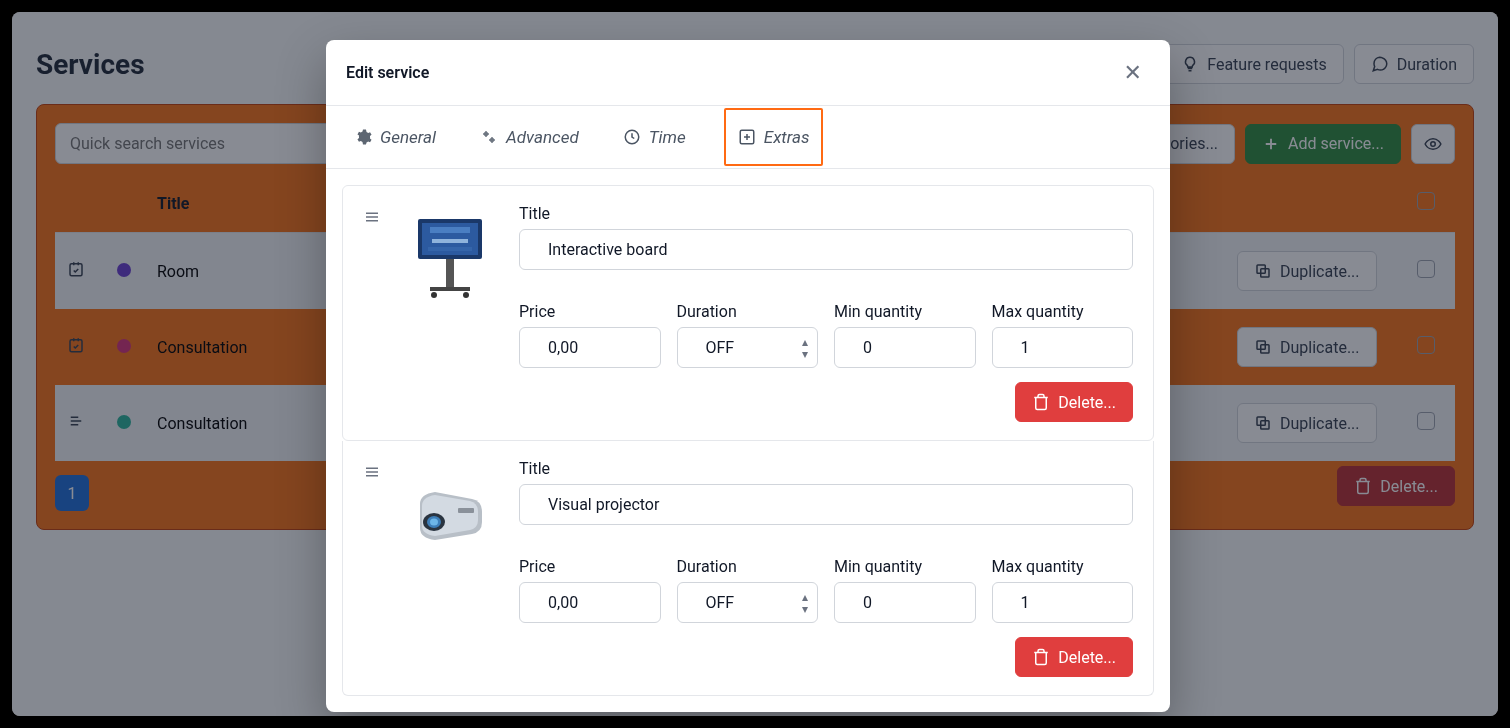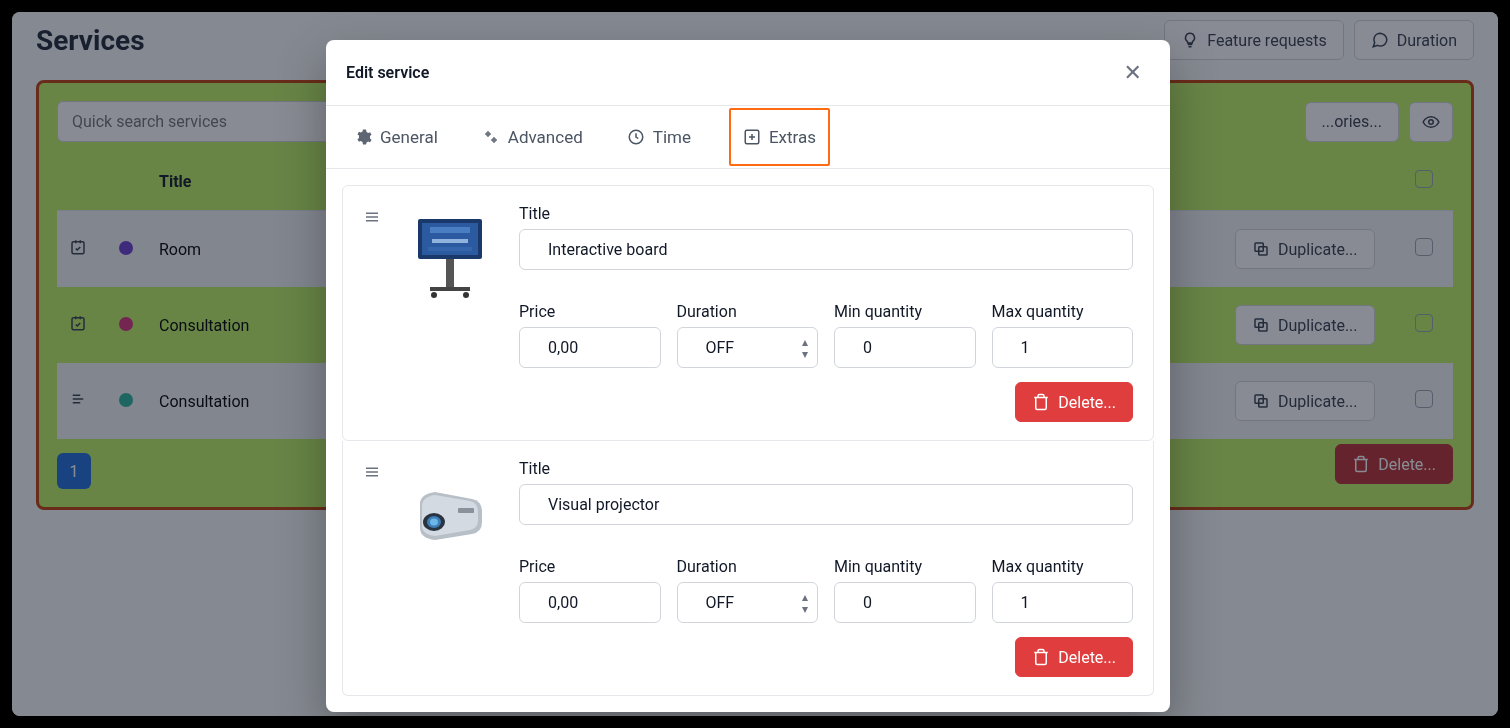--- a/index.html
+++ b/index.html
@@ -1,31 +1,31 @@
 <!DOCTYPE html>
 <html><head>
 <meta charset="utf-8">
 <style>
 * { margin:0; padding:0; box-sizing:border-box; font-family:-apple-system,BlinkMacSystemFont,"Segoe UI",Roboto,sans-serif; }
 body { background:#000; padding:12px; width:1510px; height:728px; overflow:hidden; }
 .frame { background:#f9fafb; border-radius:8px; height:704px; position:relative; overflow:hidden; }
 
 
-.page { padding:8px 24px; }
+.page { padding:32px 24px; }
 .page-header { display:flex; justify-content:space-between; align-items:center; margin-bottom:20px; }
 .page-title { font-size:28px; font-weight:700; color:#1f2937; }
 .top-actions { display:flex; gap:10px;justify-content:center; }
 .btn { display:inline-flex; align-items:center; gap:8px; padding:8px 16px; border:1px solid #d1d5db; border-radius:6px; background:#fff; font-size:16px; color:#374151; cursor:pointer; height:40px; }
 .btn-green { background:#2e8b3e; border-color:#2e8b3e; color:#fff; }
 .btn-danger { background:#e03e3e; border-color:#e03e3e; color:#fff; }
 .btn-danger-dark { background:#b82e33; border-color:#b82e33; color:#fff; }
 .btn-blue { background:#1e6fd9; border-color:#1e6fd9; color:#fff; }
 .btn-icon-only { width:44px; justify-content:center; padding:0; }
 
-.panel { border:3px solid #c2410c; border-radius:8px; padding:18px; background:#bef264; }
+.panel { border:1px solid #c2410c; border-radius:8px; padding:18px; background:#f97316; }
 .toolbar-row { display:flex; justify-content:space-between; align-items:center; margin-bottom:10px; gap:10px; }
 .search-input { flex:0 0 auto; width:640px; padding:10px 14px; border:1px solid #d1d5db; border-radius:6px; font-size:16px; color:#6b7280; }
 
 .table { width:100%; border-collapse:collapse; }
 .table th, .table td { padding:18px 12px; text-align:left; font-size:16px; vertical-align:middle; }
 .table th { font-weight:700; color:#111827; border-bottom:1px solid #e5e7eb; }
 .table tr.alt { background:#f3f4f6; }
 .type-col { width:50px; }
 .color-col { width:40px; }
 .actions-col { width:180px; white-space:nowrap; text-align:right; }
@@ -39,21 +39,21 @@
 
 
 .overlay { position:absolute; inset:0; background:rgba(17,24,39,0.5); }
 
 
 .modal { position:absolute; left:314px; top:28px; width:844px; background:#fff; border-radius:8px; box-shadow:0 20px 50px rgba(0,0,0,.3); max-height:680px; overflow:hidden; }
 .modal-header { display:flex; justify-content:space-between; align-items:center; padding:16px 20px; border-bottom:1px solid #e5e7eb; }
 .modal-title { font-size:16px; font-weight:600; color:#111827; }
 .close-x { font-size:22px; color:#6b7280; cursor:pointer; padding:4px 8px; }
 
-.tabs { display:flex; gap:32px; padding:0 22px; border-bottom:1px solid #e5e7eb; }
+.tabs { display:flex; gap:32px; padding:0 22px; border-bottom:1px solid #e5e7eb;font-style:italic; }
 .tab { display:flex; align-items:center; gap:8px; padding:18px 6px; font-size:17px; color:#4b5563; cursor:pointer; }
 .tab.highlight { border:2.5px solid #ff6a13; padding:17px 12px; border-radius:2px; margin:2px 0; }
 
 .modal-body { max-height:560px; overflow-y:auto; }
 .extra-card { display:flex; gap:14px; padding:18px 20px; border:1px solid #e5e7eb; margin:16px; border-radius:6px; }
 .extra-card + .extra-card { border-top:0; border-radius:0 0 6px 6px; margin-top:-16px; }
 .drag-handle { color:#6b7280; align-self:flex-start; padding-top:4px; cursor:grab; }
 .thumb { width:110px; height:110px; display:flex; align-items:center; justify-content:center; flex-shrink:0; }
 .fields { flex:1; }
 .lbl { font-size:16px; color:#111827; margin-bottom:6px; display:block; }
@@ -90,20 +90,26 @@
     </div>
   </div>
 
   <div class="panel">
     <div class="toolbar-row">
       <input class="search-input" placeholder="Quick search services" style="">
       <div style="display:flex;gap:10px;margin-left:auto;">
         <button class="btn">
               <span>...ories...</span>
             </button>
+        <button class="btn btn-green">
+          <svg class="icon" viewBox="0 0 24 24" fill="none" stroke="currentColor" stroke-width="2.5">
+                <path d="M12 5v14M5 12h14"></path>
+              </svg>
+          <span>Add service...</span>
+        </button>
         <button class="btn btn-icon-only">
           <svg class="icon" viewBox="0 0 24 24" fill="none" stroke="currentColor" stroke-width="2">
                 <path d="M1.5 12S5 5 12 5s10.5 7 10.5 7-3.5 7-10.5 7S1.5 12 1.5 12z"></path>
                 <circle cx="12" cy="12" r="3"></circle>
               </svg>
         </button>
       </div>
     </div>
 
     <table class="table">

